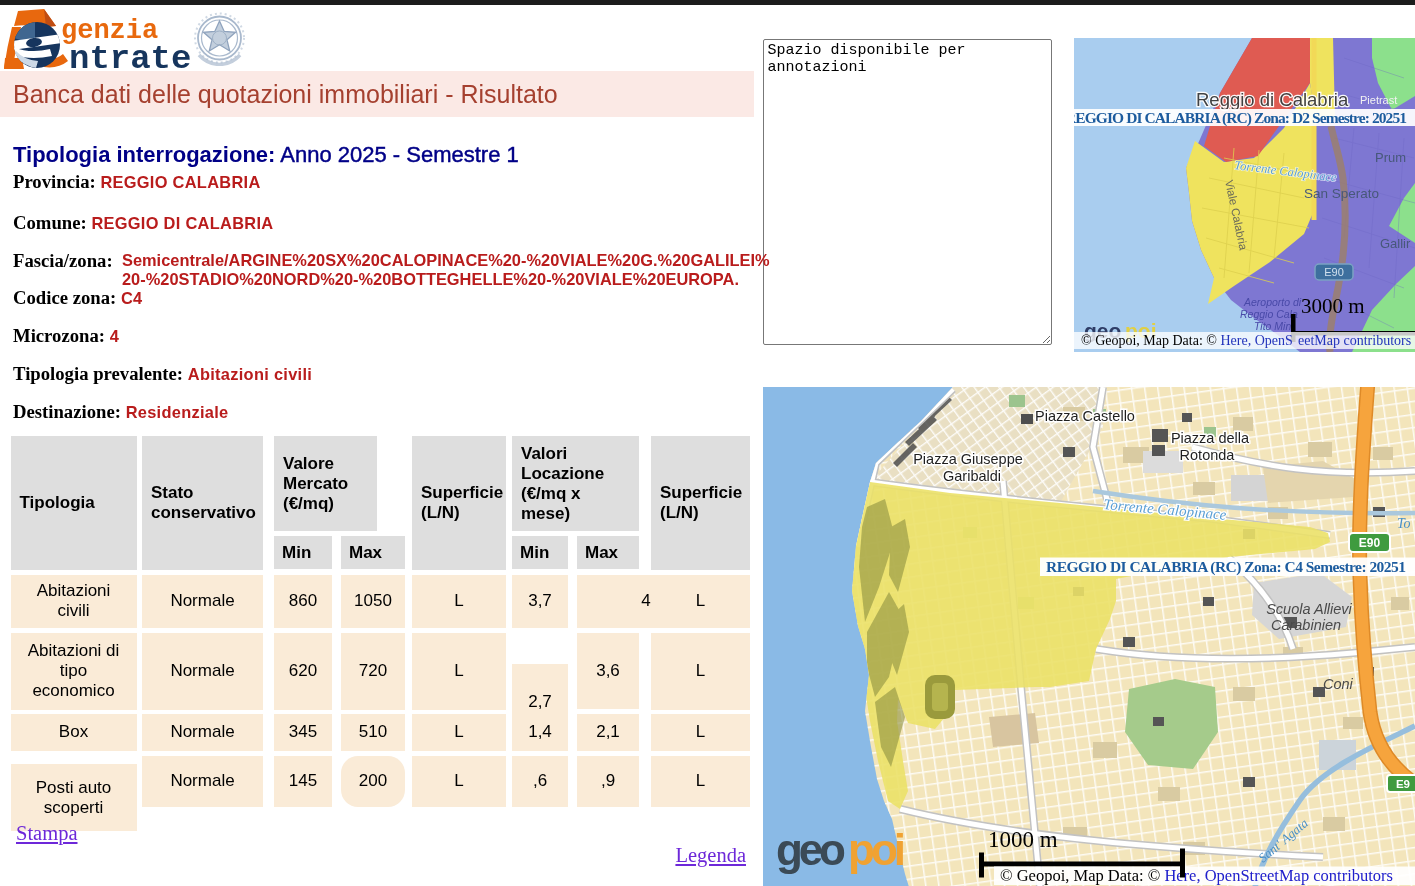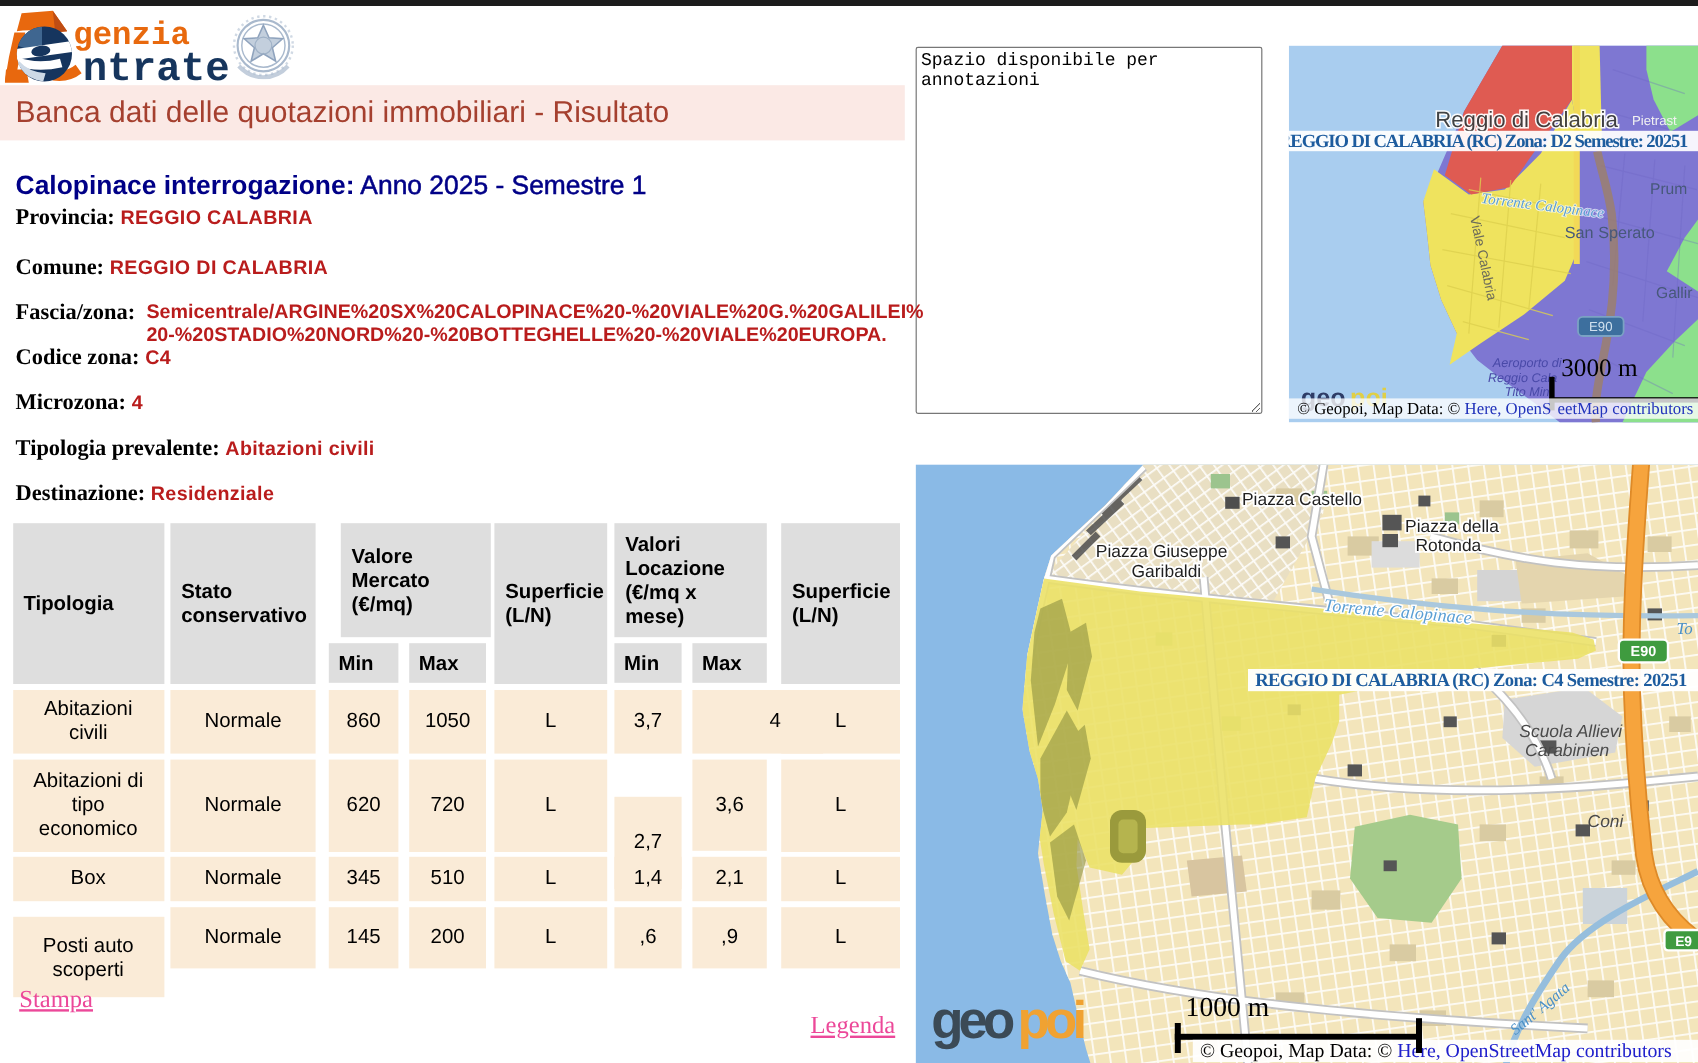--- a/index.html
+++ b/index.html
@@ -2,21 +2,21 @@
 <html><head>
 <meta charset="utf-8">
 <style>
 html,body{margin:0;padding:0;background:#fff;}
 body{width:1415px;height:886px;overflow:hidden;position:relative;font-family:"Liberation Sans",sans-serif;}
 .abs{position:absolute;}
 .lbl{font-family:"Liberation Serif",serif;font-weight:bold;font-size:18.7px;color:#000;}
 .val{font-weight:bold;font-size:16.4px;color:#b91c1c;letter-spacing:0.3px;}
 .hc{position:absolute;background:#dedede;color:#000;font-weight:bold;font-size:17px;display:flex;align-items:center;line-height:20px;}
 .bc{position:absolute;background:#faebd7;color:#000;font-size:17px;display:flex;align-items:center;justify-content:center;text-align:center;line-height:20px;}
-a.lk{font-family:"Liberation Serif",serif;font-size:20.5px;color:#ec4899;text-decoration:underline;}
+a.lk{font-family:"Liberation Serif",serif;font-size:20.5px;color:#6d28d9;text-decoration:underline;}
 </style>
 </head>
 <body>
 <div class="abs" style="left:0;top:0;width:1415px;height:4.5px;background:#1c1c1c;"></div>
 
 <svg class="abs" style="left:4px;top:8px;" width="66" height="62" viewBox="0 0 66 62">
   <defs>
       <clipPath id="sph">
         <circle cx="33" cy="37" r="23"></circle>
       </clipPath>
@@ -46,33 +46,33 @@
     <circle cx="26.5" cy="28" r="24.5" stroke-width="2" stroke-dasharray="2 3" opacity="0.55"></circle>
     <path d="M6,45 Q14,54 26.5,54.5 Q39,54 47,45" stroke-width="3.5" opacity="0.7"></path>
   </g>
   <path d="M26.5,11 L31.2,21.5 L42.5,22.3 L34,29.8 L36.7,41 L26.5,34.8 L16.3,41 L19,29.8 L10.5,22.3 L21.8,21.5 Z" fill="#c3cfdd" stroke="#8fa3bd" stroke-width="1.3"></path>
   <circle cx="26.5" cy="28" r="7" fill="none" stroke="#9fb1c6" stroke-width="1"></circle>
 </svg>
 
 <div class="abs" style="left:0;top:71px;width:754px;height:46px;background:#fbe9e5;"></div>
 <div class="abs" style="left:13px;top:71px;height:46px;line-height:46px;font-size:25px;color:#a5402f;">Banca dati delle quotazioni immobiliari - Risultato</div>
 
-<div class="abs" style="left:13px;top:143px;font-size:22px;line-height:1.1;color:#000087;"><b>Calopinace interrogazione:</b> <span style="-webkit-text-stroke:0.45px #000087;">Anno 2025 - Semestre 1</span></div>
+<div class="abs" style="left:13px;top:143px;font-size:22px;line-height:1.1;color:#000087;"><b>Tipologia interrogazione:</b> <span style="-webkit-text-stroke:0.45px #000087;">Anno 2025 - Semestre 1</span></div>
 <div class="abs" style="left:13px;top:171px;"><span class="lbl">Provincia: </span><span class="val">REGGIO CALABRIA</span></div>
 <div class="abs" style="left:13px;top:212px;"><span class="lbl">Comune: </span><span class="val">REGGIO DI CALABRIA</span></div>
 <div class="abs" style="left:13px;top:250px;"><span class="lbl">Fascia/zona:</span></div>
 <div class="abs val" style="left:122px;top:251px;width:680px;line-height:18.5px;letter-spacing:0px;z-index:5;">Semicentrale/ARGINE%20SX%20CALOPINACE%20-%20VIALE%20G.%20GALILEI%<br>20-%20STADIO%20NORD%20-%20BOTTEGHELLE%20-%20VIALE%20EUROPA.</div>
 <div class="abs" style="left:13px;top:287px;"><span class="lbl">Codice zona: </span><span class="val">C4</span></div>
 <div class="abs" style="left:13px;top:325px;"><span class="lbl">Microzona: </span><span class="val">4</span></div>
 <div class="abs" style="left:13px;top:363px;"><span class="lbl">Tipologia prevalente: </span><span class="val">Abitazioni civili</span></div>
 <div class="abs" style="left:13px;top:401px;"><span class="lbl">Destinazione: </span><span class="val">Residenziale</span></div>
 
 <div class="hc" style="left:10.5px;top:436px;width:126px;height:134px;padding-left:9px;box-sizing:border-box;">Tipologia</div>
 <div class="hc" style="left:142px;top:436px;width:121px;height:134px;padding-left:9px;box-sizing:border-box;">Stato<br>conservativo</div>
-<div class="hc" style="left:284px;top:436px;width:125px;height:95px;padding-left:9px;box-sizing:border-box;">Valore<br>Mercato<br>(€/mq)</div>
+<div class="hc" style="left:274px;top:436px;width:103px;height:95px;padding-left:9px;box-sizing:border-box;">Valore<br>Mercato<br>(€/mq)</div>
 <div class="hc" style="left:412px;top:436px;width:94px;height:134px;padding-left:9px;box-sizing:border-box;">Superficie<br>(L/N)</div>
 <div class="hc" style="left:512px;top:436px;width:127px;height:95px;padding-left:9px;box-sizing:border-box;">Valori<br>Locazione<br>(€/mq x<br>mese)</div>
 <div class="hc" style="left:651px;top:436px;width:99px;height:134px;padding-left:9px;box-sizing:border-box;">Superficie<br>(L/N)</div>
 <div class="hc" style="left:274px;top:536px;width:58px;height:33px;padding-left:8px;box-sizing:border-box;">Min</div>
 <div class="hc" style="left:341px;top:536px;width:64px;height:33px;padding-left:8px;box-sizing:border-box;">Max</div>
 <div class="hc" style="left:512px;top:536px;width:56px;height:33px;padding-left:8px;box-sizing:border-box;">Min</div>
 <div class="hc" style="left:577px;top:536px;width:62px;height:33px;padding-left:8px;box-sizing:border-box;">Max</div>
 
 <div class="bc" style="left:10.5px;top:574.5px;width:126px;height:53px;">Abitazioni<br>civili</div>
 <div class="bc" style="left:142px;top:574.5px;width:121px;height:53px;">Normale</div>
@@ -97,21 +97,21 @@
 <div class="bc" style="left:274px;top:713.5px;width:58px;height:37.5px;">345</div>
 <div class="bc" style="left:341px;top:713.5px;width:64px;height:37.5px;">510</div>
 <div class="bc" style="left:412px;top:713.5px;width:94px;height:37.5px;">L</div>
 <div class="bc" style="left:512px;top:713.5px;width:56px;height:37.5px;">1,4</div>
 <div class="bc" style="left:577px;top:713.5px;width:62px;height:37.5px;">2,1</div>
 <div class="bc" style="left:651px;top:713.5px;width:99px;height:37.5px;">L</div>
 
 <div class="bc" style="left:10.5px;top:764px;width:126px;height:67px;">Posti auto<br>scoperti</div>
 <div class="bc" style="left:142px;top:755.5px;width:121px;height:51.5px;">Normale</div>
 <div class="bc" style="left:274px;top:755.5px;width:58px;height:51.5px;">145</div>
-<div class="bc" style="left:341px;top:755.5px;width:64px;height:51.5px;">200</div>
+<div class="bc" style="left:341px;top:755.5px;width:64px;height:51.5px;border-radius:17px;">200</div>
 <div class="bc" style="left:412px;top:755.5px;width:94px;height:51.5px;">L</div>
 <div class="bc" style="left:512px;top:755.5px;width:56px;height:51.5px;">,6</div>
 <div class="bc" style="left:577px;top:755.5px;width:62px;height:51.5px;">,9</div>
 <div class="bc" style="left:651px;top:755.5px;width:99px;height:51.5px;">L</div>
 
 <a class="lk abs" style="left:16px;top:822px;">Stampa</a>
 <a class="lk abs" style="right:669px;top:822px;margin-top:22px;">Legenda</a>
 
 <textarea class="abs" style="left: 762.5px; top: 38.5px; width: 281px; height: 300px; border: 1px solid rgb(119, 119, 119); border-radius: 2px; font-family: &quot;Liberation Mono&quot;, monospace; font-size: 15px; line-height: 17.5px; padding: 2px 2px 2px 4px; color: rgb(0, 0, 0); resize: both; outline: none;">Spazio disponibile per annotazioni</textarea>
 

